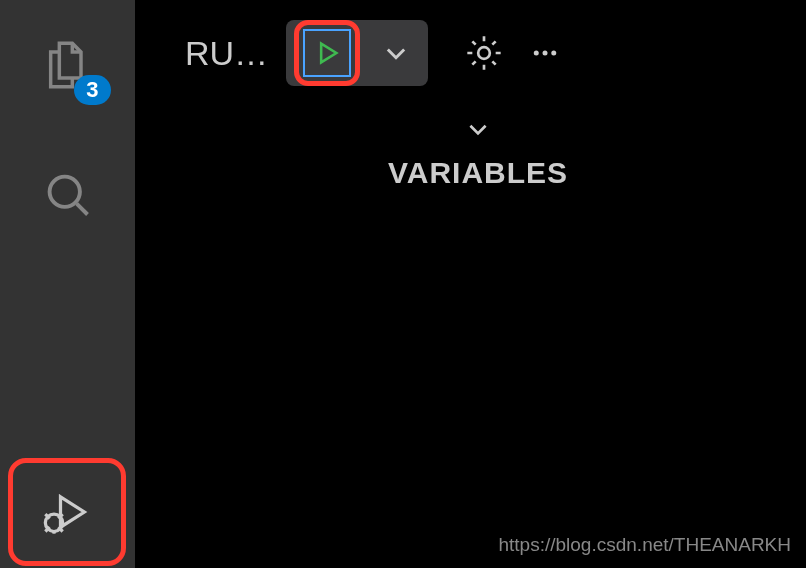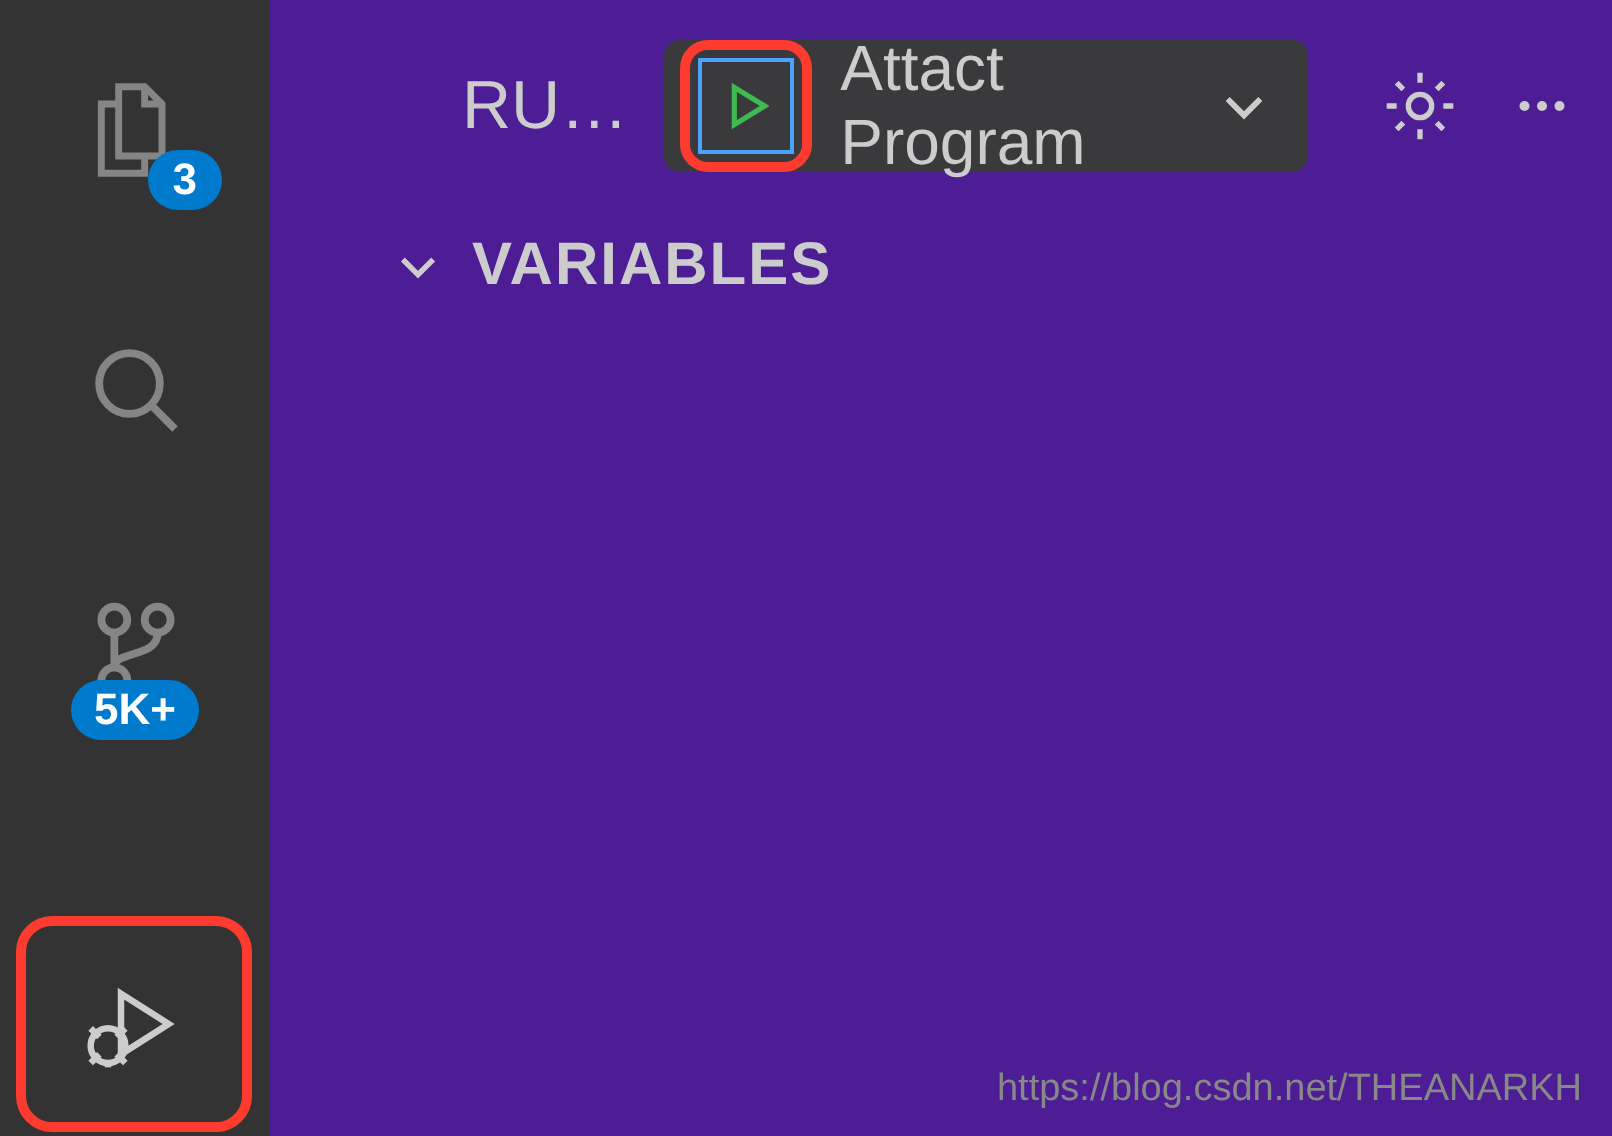--- a/index.html
+++ b/index.html
@@ -67,23 +67,22 @@
       bottom: 2px;
       left: 8px;
       width: 118px;
       height: 108px;
       display: flex;
       align-items: center;
       justify-content: center;
     }
     .main-panel {
       flex: 1;
-      background: #4c1d95;
+      background: #000000;
       position: relative;
-      padding-left: 46px;
     }
     .header-row {
       display: flex;
       align-items: center;
       padding: 20px 20px 10px 50px;
       gap: 18px;
     }
     .run-label {
       color: #cccccc;
       font-size: 34px;
@@ -132,20 +131,21 @@
     .more-wrap {
       display: flex;
       align-items: center;
       margin-left: 8px;
     }
     .variables-row {
       display: flex;
       align-items: center;
       padding: 20px 0 0 15px;
       gap: 14px;
+      flex-direction: column;
     }
     .variables-label {
       color: #cccccc;
       font-size: 30px;
       font-weight: 700;
       letter-spacing: 1px;
     }
     .watermark {
       position: absolute;
       bottom: 12px;
@@ -164,30 +164,20 @@
       <path d="M14 2 L14 6 L18 6"></path>
       <path d="M8 6 L4 6 L4 22 L14 22 L14 18"></path>
     </svg>
     <div class="badge">3</div>
   </div>
   <div class="activity-item">
     <svg viewBox="0 0 24 24" fill="none" stroke="#858585" stroke-width="1.8">
       <circle cx="10.5" cy="10.5" r="7"></circle>
       <line x1="16" y1="16" x2="21" y2="21"></line>
     </svg>
-  </div>
-  <div class="activity-item">
-    <svg viewBox="0 0 24 24" fill="none" stroke="#858585" stroke-width="1.8">
-      <circle cx="7" cy="5" r="3"></circle>
-      <circle cx="17" cy="5" r="3"></circle>
-      <circle cx="7" cy="19" r="3"></circle>
-      <path d="M7 8 L7 16"></path>
-      <path d="M17 8 C17 14 7 12 7 16"></path>
-    </svg>
-    <div class="badge badge-scm">5K+</div>
   </div>
 </div>
 
 <div class="debug-item-wrapper highlight-red">
   <div class="activity-item" style="width:auto;height:auto;">
     <svg viewBox="0 0 24 24" width="64" height="64" fill="none" stroke="#cccccc" stroke-width="1.5">
       <path d="M9 5 L20 12 L9 19 Z"></path>
       <circle cx="6" cy="17" r="4"></circle>
       <line x1="2" y1="13" x2="4" y2="15"></line>
       <line x1="10" y1="13" x2="8" y2="15"></line>
@@ -202,21 +192,20 @@
   <div class="header-row">
     <span class="run-label">RU…</span>
     <div class="config-selector">
       <div class="play-wrapper">
         <div class="play-inner">
           <svg viewBox="0 0 24 24" width="28" height="28" fill="none" stroke="#3fb950" stroke-width="2.2">
             <path d="M7 4 L20 12 L7 20 Z"></path>
           </svg>
         </div>
       </div>
-      <span class="config-text">Attact Program</span>
       <div class="chevron-wrap">
         <svg viewBox="0 0 24 24" width="28" height="28" fill="none" stroke="#cccccc" stroke-width="2.5">
           <path d="M5 9 L12 16 L19 9"></path>
         </svg>
       </div>
     </div>
     <div class="gear-wrap">
       <svg viewBox="0 0 24 24" width="40" height="40" fill="none" stroke="#cccccc" stroke-width="1.6">
         <circle cx="12" cy="12" r="3.5"></circle>
         <path d="M12 2 L12 5 M12 19 L12 22 M22 12 L19 12 M5 12 L2 12 M19 5 L17 7 M7 17 L5 19 M19 19 L17 17 M7 7 L5 5"></path>

